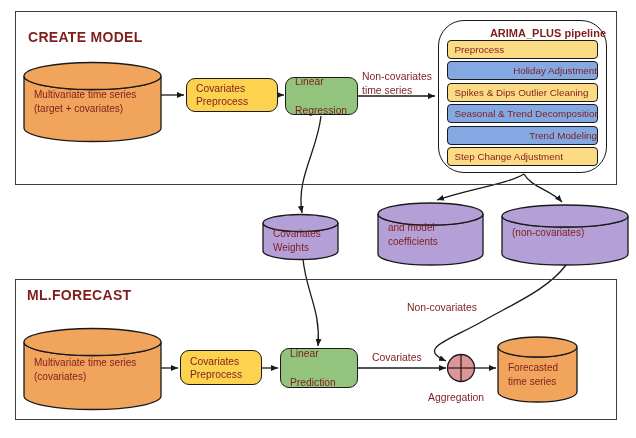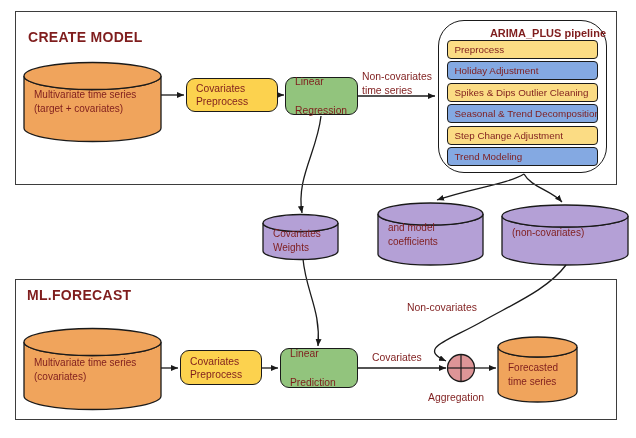--- a/index.html
+++ b/index.html
@@ -27,21 +27,21 @@
     position:absolute;left:438px;top:20px;width:169px;height:153px;box-sizing:border-box;
     border:1.5px solid var(--stroke);border-radius:26px;background:#fff;
   }
   .panel-title{position:absolute;left:0;right:0;top:6px;text-align:right;font-weight:bold;font-size:11px;white-space:nowrap;}
   .pitems{position:absolute;left:7.5px;right:8px;top:19px;}
   .pitem{
     height:19px;box-sizing:border-box;border:1px solid var(--stroke);border-radius:4px;
     margin-bottom:2.4px;padding-left:7px;font-size:9.8px;line-height:17.5px;white-space:nowrap;overflow:hidden;
   }
   .pitem.yellow{background:var(--yellow-item);}
-  .pitem.blue{background:var(--blue-item);}
+  .pitem.blue{background:var(--blue-item);text-align:right;}
   
   .txt{position:absolute;font-size:10px;line-height:13.5px;white-space:nowrap;}
   .elabel{position:absolute;font-size:10.4px;line-height:13.5px;white-space:nowrap;}
   
   .cyl-orange path,.cyl-orange ellipse{fill:var(--orange);stroke:var(--stroke);stroke-width:1.3;}
   .cyl-purple path,.cyl-purple ellipse{fill:var(--purple);stroke:var(--stroke);stroke-width:1.3;}
   .arrow{fill:none;stroke:var(--stroke);stroke-width:1.3;}
   .agg{fill:var(--pink-aggregation);stroke:var(--stroke);stroke-width:1.3;}
   .aggline{stroke:var(--stroke);stroke-width:1.2;}
 </style>
@@ -125,22 +125,22 @@
     <span>Prediction</span>
   </div>
 
   <div class="panel">
     <div class="panel-title">ARIMA_PLUS pipeline</div>
     <div class="pitems">
         <div class="pitem yellow">Preprocess</div>
         <div class="pitem blue">Holiday Adjustment</div>
         <div class="pitem yellow">Spikes &amp; Dips Outlier Cleaning</div>
         <div class="pitem blue">Seasonal &amp; Trend Decomposition</div>
+        <div class="pitem blue">Trend Modeling</div>
         <div class="pitem yellow">Step Change Adjustment</div>
-        <div class="pitem blue">Trend Modeling</div>
       </div>
   </div>
 
   <div class="txt" style="left:34px;top:88px;">
     <span>Multivariate time series</span>
     <span>(target + covariates)</span>
   </div>
   <div class="txt" style="left:273px;top:227px;">
     <span>Covariates</span>
     <span>Weights</span>

